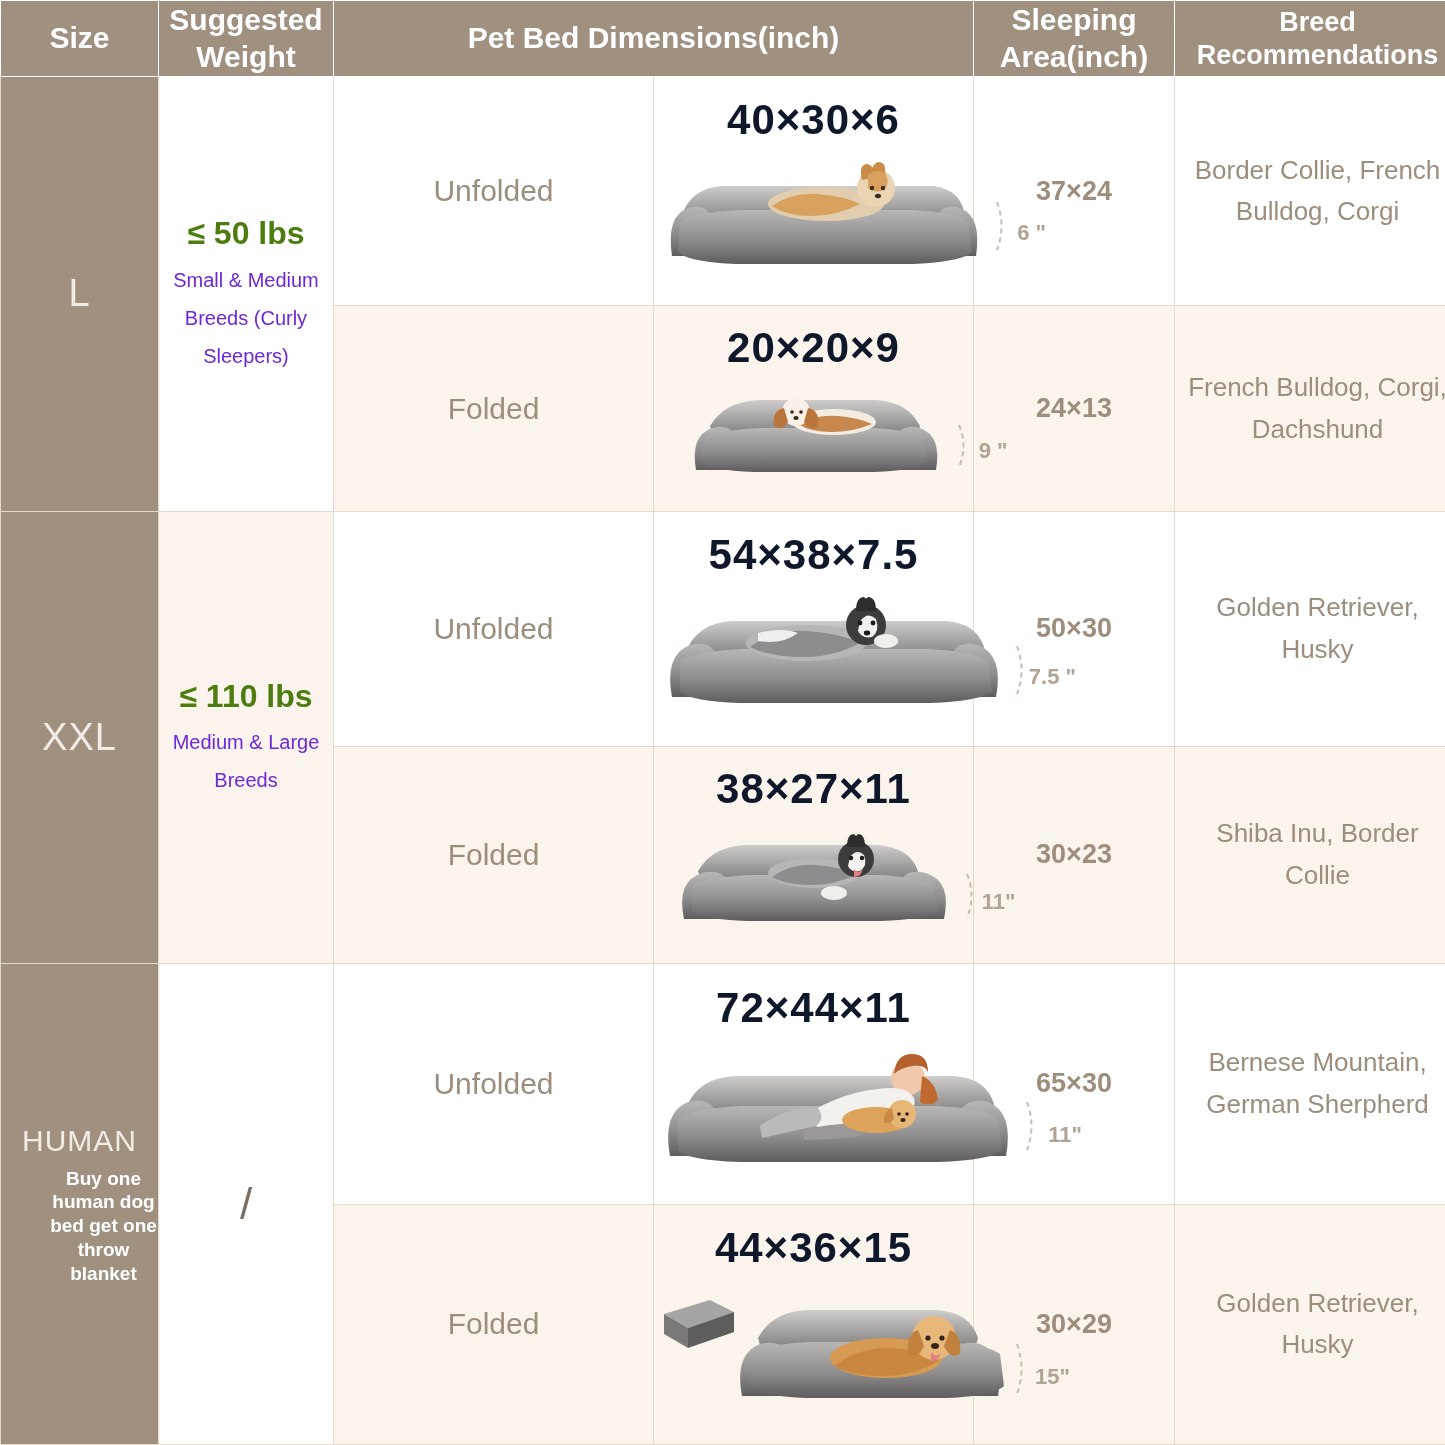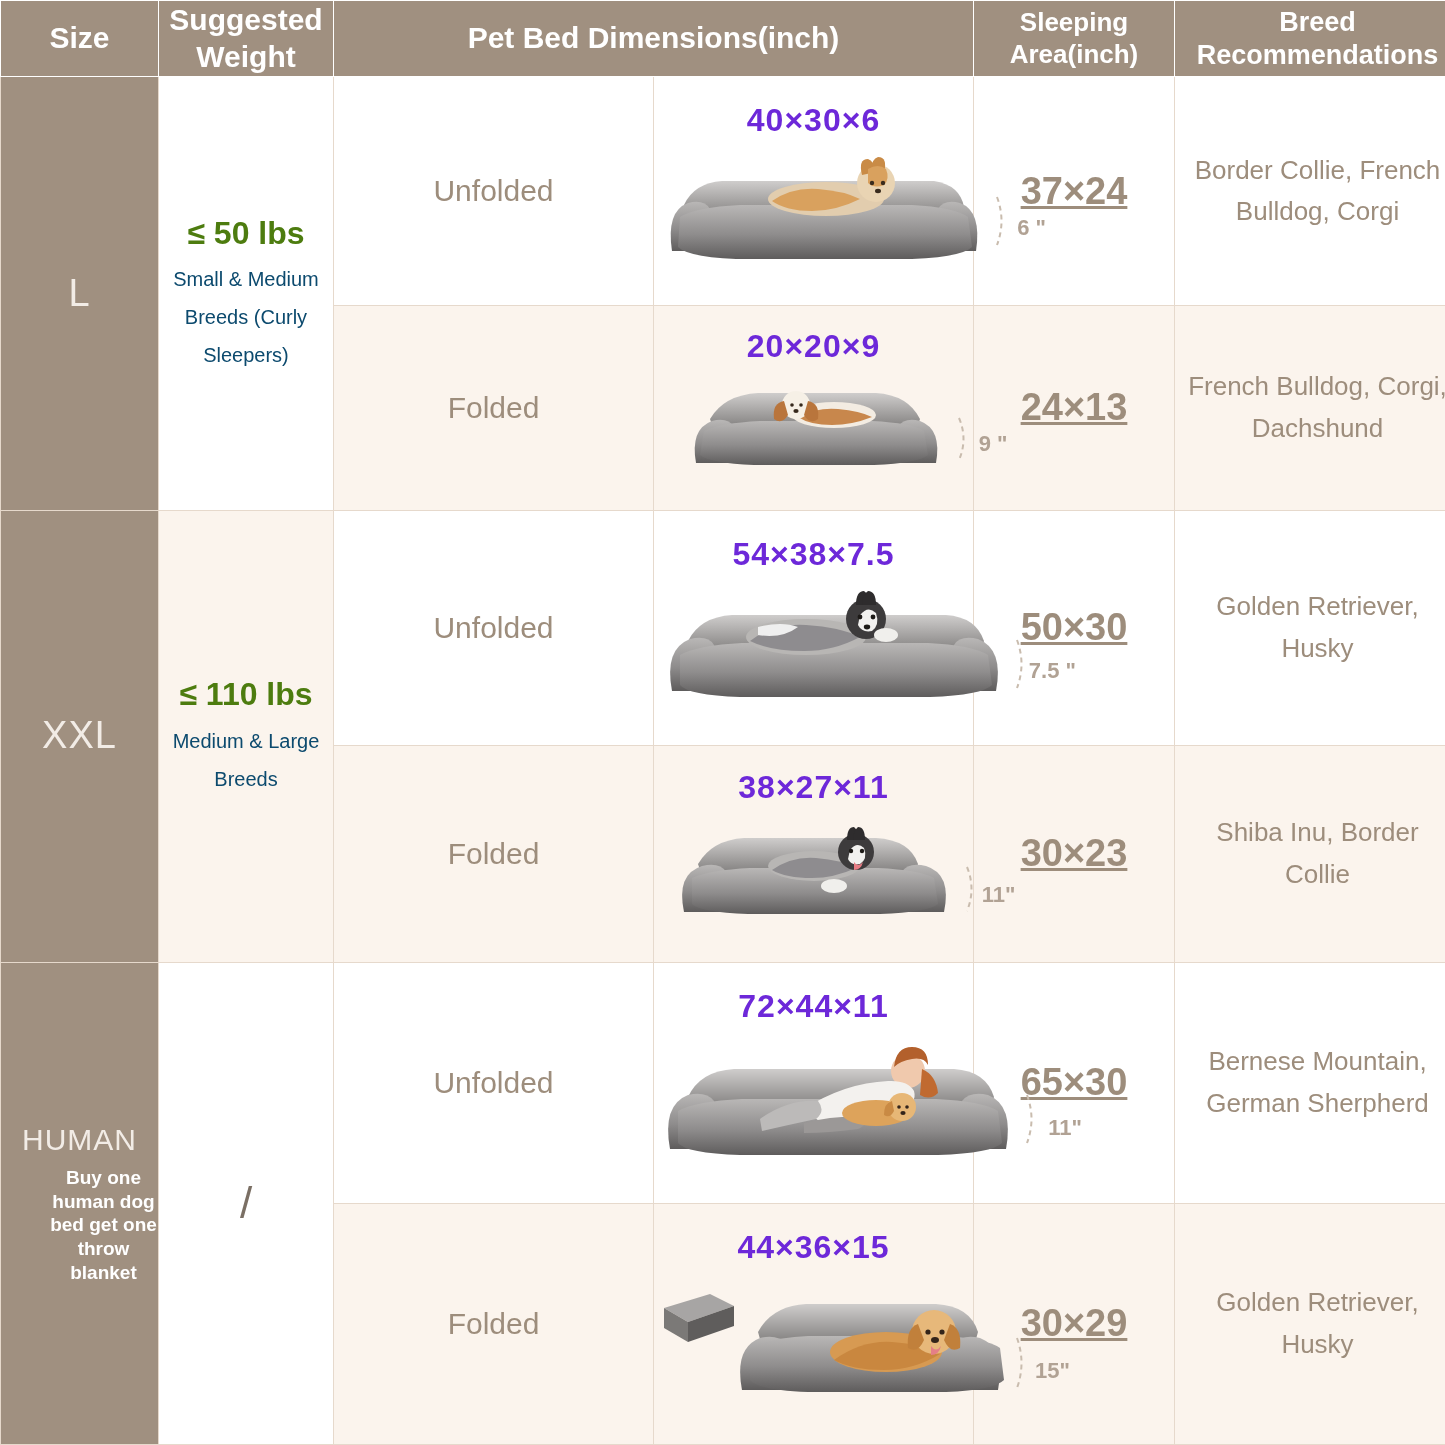--- a/index.html
+++ b/index.html
@@ -28,21 +28,21 @@
     color: #ffffff;
     font-weight: bold;
     text-align: center;
     vertical-align: middle;
     border: 1px solid #ffffff;
     line-height: 1.22;
   }
   th.h-size        { width: 155px;  font-size: 30px; }
   th.h-weight      { width: 172px;  font-size: 30px; }
   th.h-dims        { width: 637px;  font-size: 30px; }
-  th.h-sleep       { width: 198px;  font-size: 26px; }
+  th.h-sleep       { width: 198px;  font-size: 30px; }
   th.h-breed       { width: 283px;  font-size: 27px; }
 
   
   td {
     border: 1px solid #e6d9cc;
     vertical-align: middle;
     text-align: center;
   }
 
   .cell-size {
@@ -67,21 +67,21 @@
   .cell-weight { background: #ffffff; }
   .cell-weight.tint { background: #fbf4ed; margin-left: 32px; }
   .weight-main {
     font-size: 32px;
     font-weight: bold;
     color: #4d7c0f;
     line-height: 1.3;
   }
   .weight-sub {
     font-size: 20px;
-    color: #0c4a6e;
+    color: #6d28d9;
     line-height: 1.9;
     margin-top: 6px;
   }
   .weight-slash {
     font-size: 44px;
     color: #7a6f64;
     font-weight: 300;
   }
 
   .cell-fold {
@@ -93,33 +93,32 @@
   .cell-fold.tint { background: #fbf4ed; }
 
   .cell-img {
     background: #ffffff;
     position: relative;
     padding: 4px 0 10px;
   }
   .cell-img.tint { background: #fbf4ed; }
 
   .dim-text {
-    font-size: 32px;
-    font-weight: bold;
-    color: #6d28d9;
+    font-size: 42px;
+    font-weight: bold;
+    color: #0f172a;
     letter-spacing: 1px;
     margin-bottom: 2px;
   }
 
   .cell-sleep {
     background: #ffffff;
-    font-size: 38px;
+    font-size: 27px;
     font-weight: bold;
     color: #9d8d7c;
-    text-decoration: underline;
   }
   .cell-sleep.tint { background: #fbf4ed; }
 
   .cell-breed {
     background: #ffffff;
     font-size: 26px;
     color: #9d8d7c;
     line-height: 1.6;
     padding: 4px 6px;
   }

